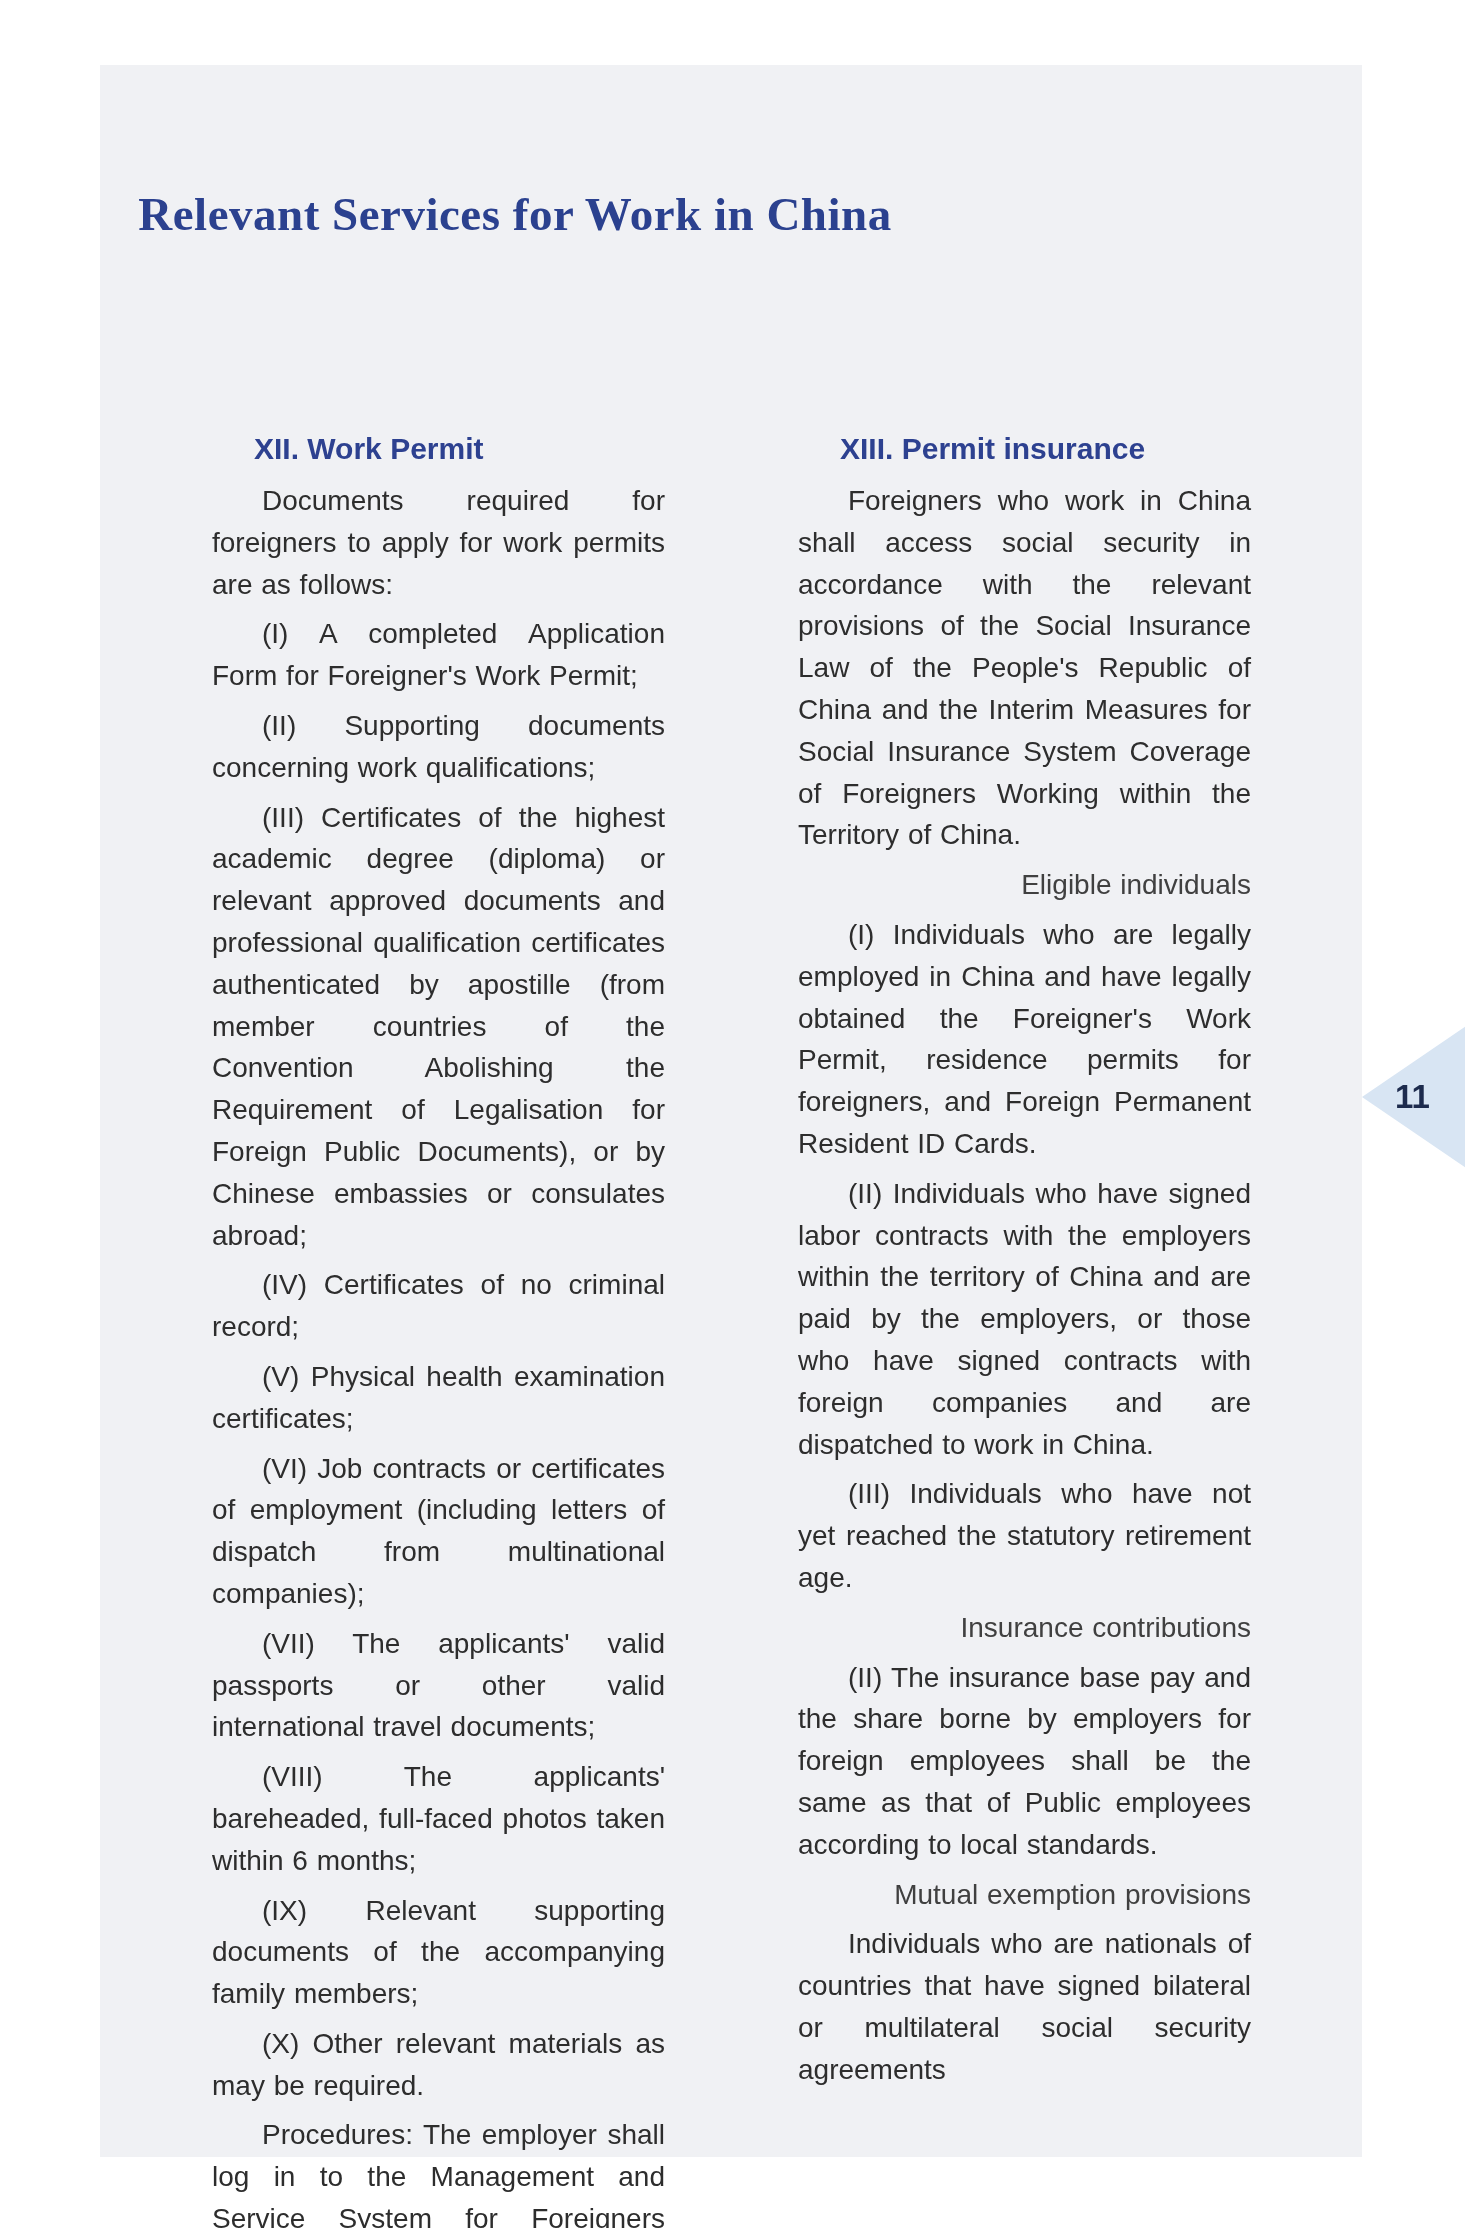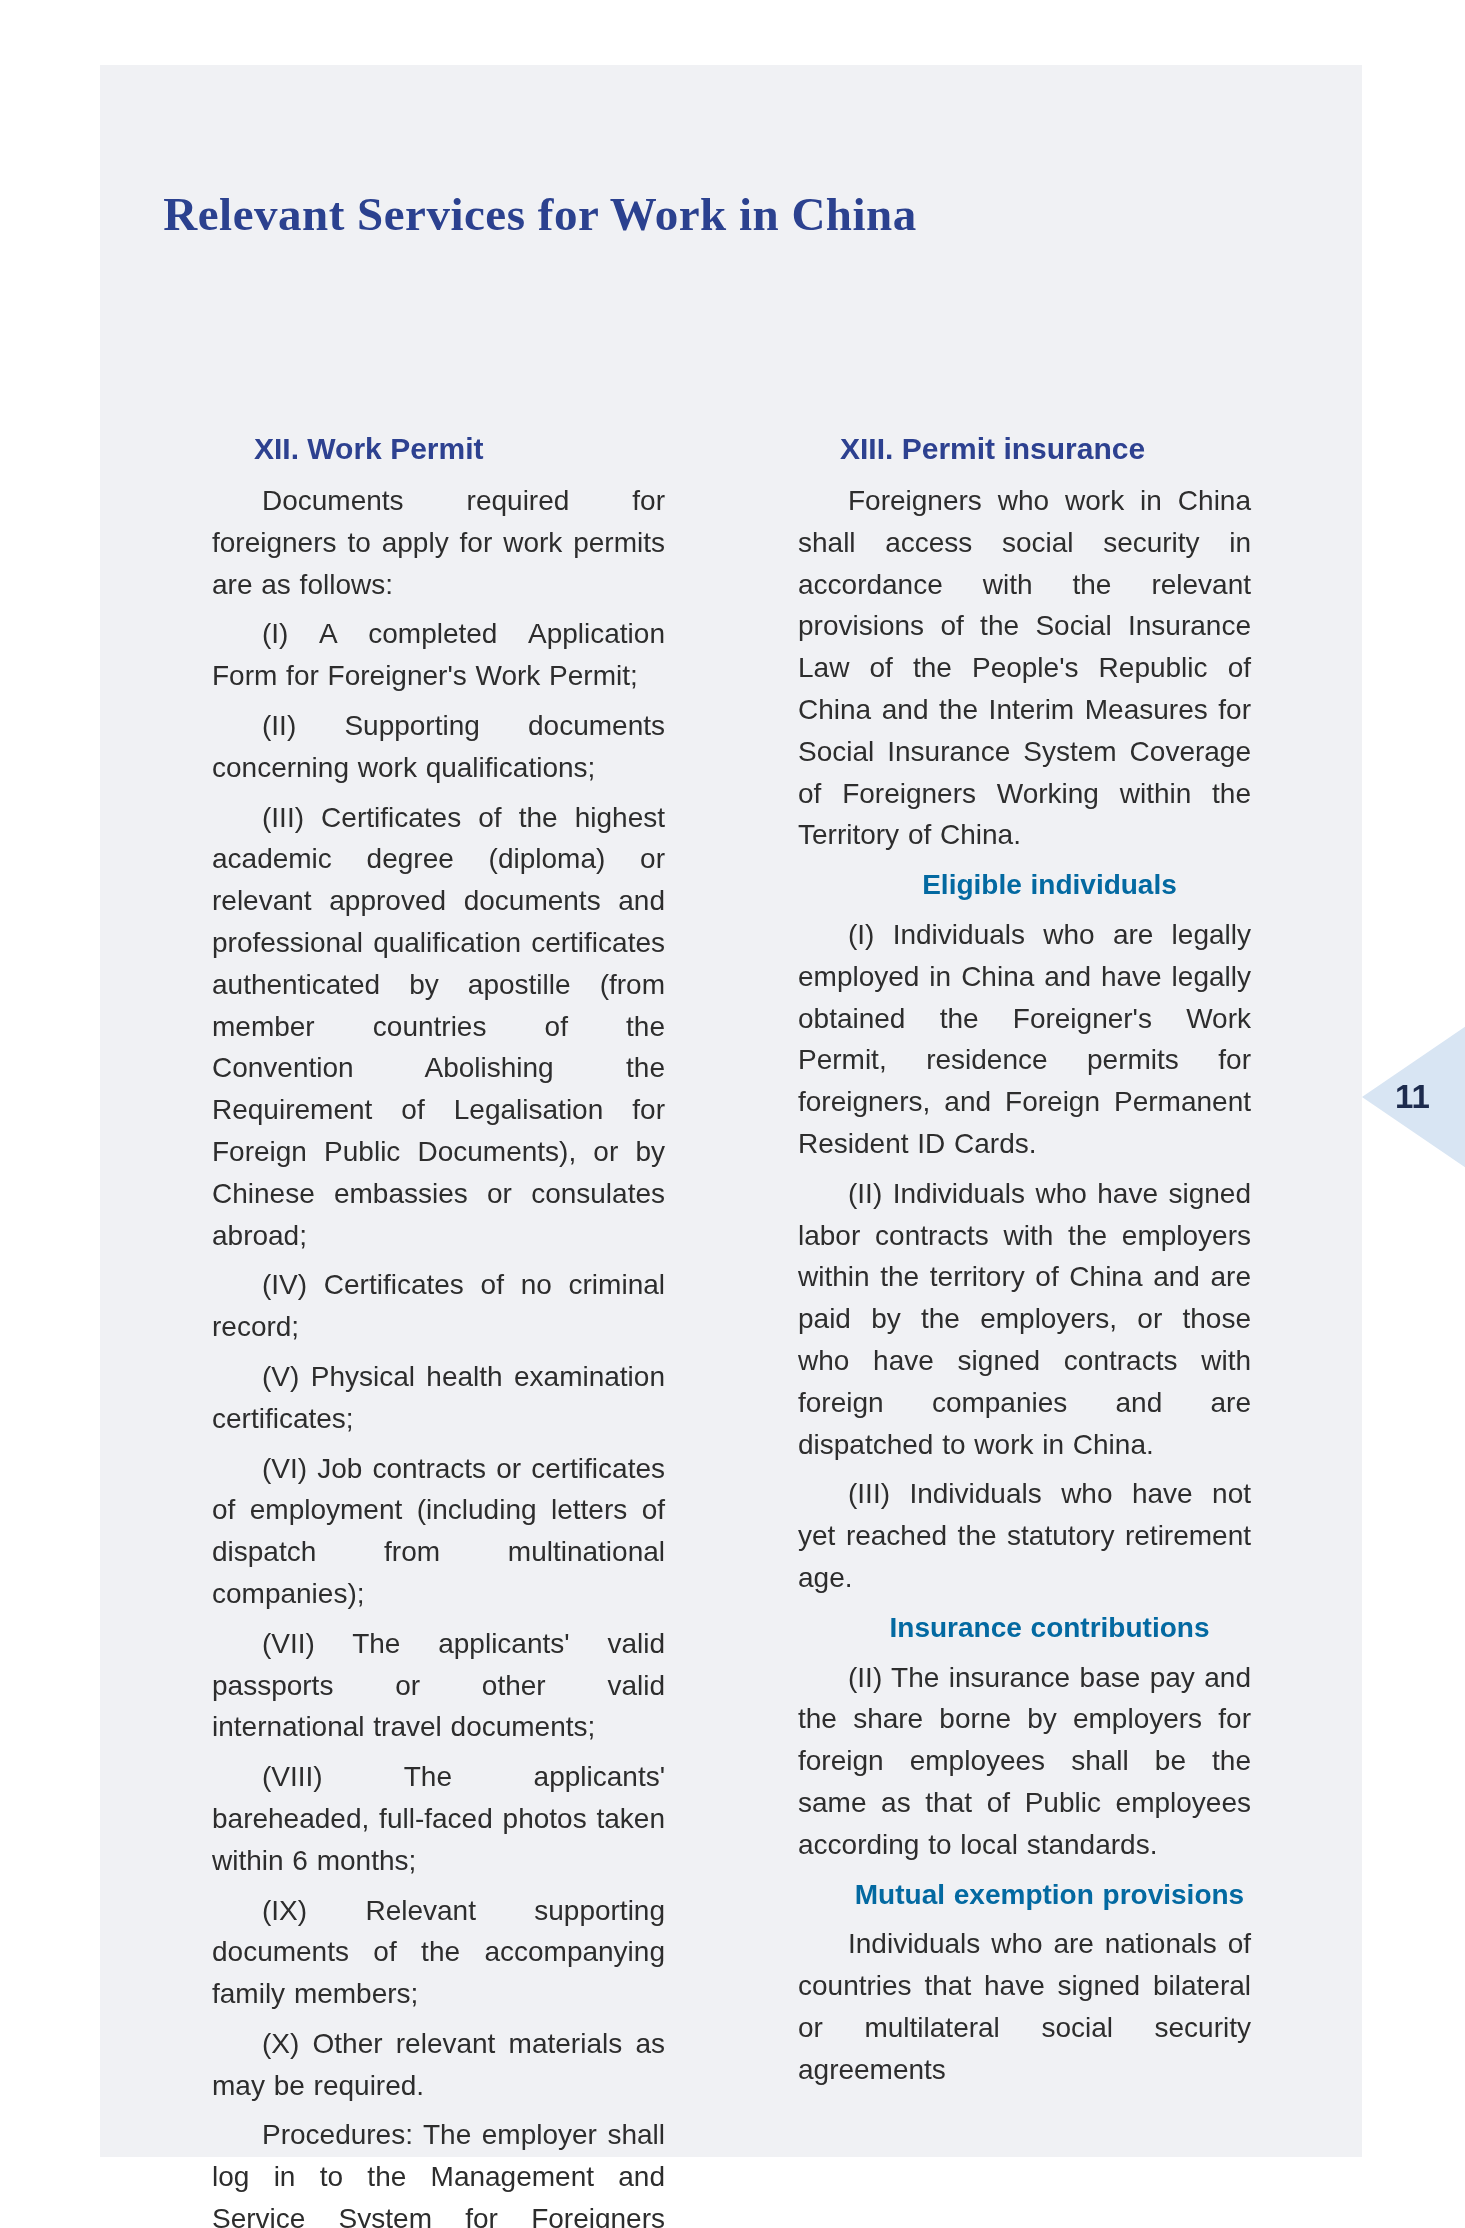--- a/index.html
+++ b/index.html
@@ -26,21 +26,20 @@
     top: 122px;
     left: 0;
     width: 830px;
     margin: 0;
     text-align: center;
     font-family: "Liberation Serif", serif;
     font-weight: bold;
     font-size: 47px;
     letter-spacing: 0.5px;
     color: #2b418f;
-    padding-left: 25px;
   }
 
   .columns {
     position: absolute;
     left: 104px;
     top: 352px;
     width: 1055px;
     display: flex;
     gap: 117px;
   }
@@ -60,23 +59,23 @@
     margin: 8px;
     font-size: 28px;
     line-height: 41.8px;
     color: #2d2d2d;
     text-align: justify;
     text-indent: 50px;
     word-spacing: 1px;
   }
 
   .subhead {
-    font-weight: bold;
-    color: #0369a1;
-    text-align: center;
+    font-weight: normal;
+    color: #404040;
+    text-align: right;
   }
 
   .page-tab {
     position: absolute;
     left: 1362px;
     top: 1024px;
     width: 107px;
     height: 146px;
   }
 

